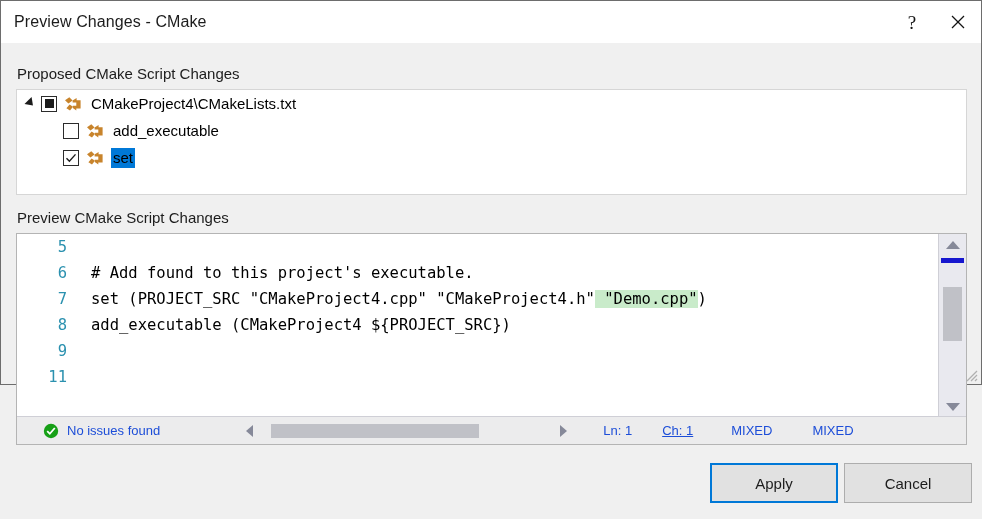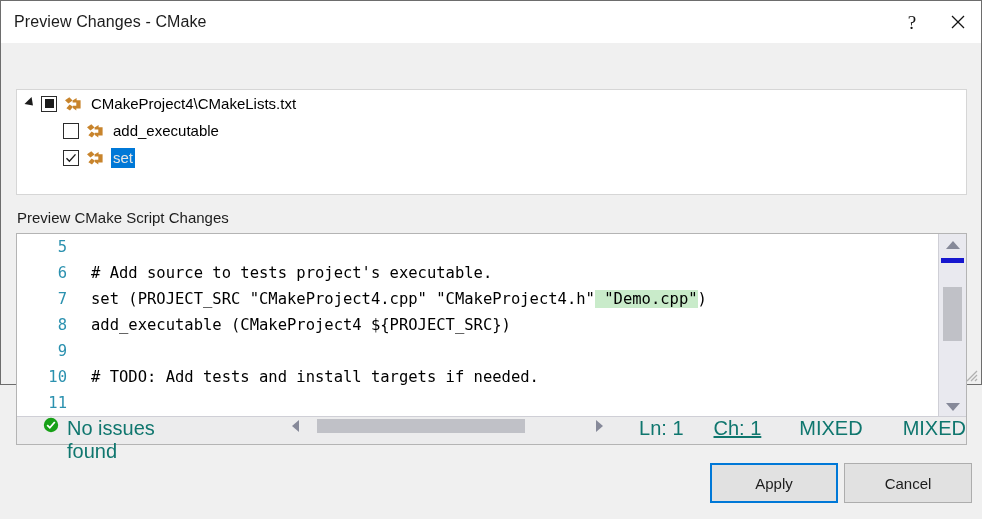--- a/index.html
+++ b/index.html
@@ -127,21 +127,21 @@
   }
   .tree-label {
     margin-left: 6px;
     font-size: 15px;
     color: #000000;
     white-space: nowrap;
     padding: 1px 2px 2px 2px;
   }
   .tree-label.selected {
     background: #0078d7;
-    color: #e5e5e5;
+    color: #000000;
   }
   
   #editor-panel {
     position: absolute;
     left: 15px; top: 232px;
     width: 951px; height: 212px;
     box-sizing: border-box;
     border: 1px solid #b4b4b4;
     background: #ffffff;
   }
@@ -221,23 +221,23 @@
   
   #status-strip {
     position: absolute;
     left: 0; bottom: 0;
     width: 100%;
     height: 28px;
     background: #ececed;
     border-top: 1px solid #cfcfd6;
     box-sizing: border-box;
     display: flex;
-    align-items: flex-start;
-    font-size: 20px;
-    color: #0f766e;
+    align-items: center;
+    font-size: 13px;
+    color: #1d4ed8;
   }
   #issue-icon {
     margin-left: 26px;
     width: 16px; height: 16px;
     flex: none;
   }
   #issue-text { margin-left: 8px; }
   #hscroll {
     margin-left: 81px;
     width: 330px;
@@ -318,20 +318,21 @@
       </button>
       <button class="cap-btn">
         <svg width="16" height="16" viewBox="0 0 16 16">
           <line x1="2" y1="2" x2="14" y2="14" stroke="#141414" stroke-width="1.2"></line>
           <line x1="14" y1="2" x2="2" y2="14" stroke="#141414" stroke-width="1.2"></line>
         </svg>
       </button>
     </div>
   </div>
 
+  <div class="section-label" id="proposed-label">Proposed CMake Script Changes</div>
 
   <div id="tree-panel">
 
     <div class="tree-row">
       <span class="expander">
         <span class="expander-tri"></span>
       </span>
       <span class="cbx">
         <span class="sq"></span>
       </span>
@@ -371,25 +372,24 @@
       <span class="tree-label selected">set</span>
     </div>
   </div>
 
   <div class="section-label" id="preview-label">Preview CMake Script Changes</div>
 
   <div id="editor-panel">
 
     <div id="code-area">
         <div class="code-line"><span class="gutter">5</span><span class="code-text"><span></span></span></div>
-        <div class="code-line"><span class="gutter">6</span><span class="code-text"><span># Add source to tests project's executable.</span></span></div>
+        <div class="code-line"><span class="gutter">6</span><span class="code-text"><span># Add found to this project's executable.</span></span></div>
         <div class="code-line"><span class="gutter">7</span><span class="code-text"><span>set (PROJECT_SRC "CMakeProject4.cpp" "CMakeProject4.h"</span><span class="hl-green"> "Demo.cpp"</span><span>)</span></span></div>
         <div class="code-line"><span class="gutter">8</span><span class="code-text"><span>add_executable (CMakeProject4 ${PROJECT_SRC})</span></span></div>
         <div class="code-line"><span class="gutter">9</span><span class="code-text"><span></span></span></div>
-        <div class="code-line"><span class="gutter">10</span><span class="code-text"><span># TODO: Add tests and install targets if needed.</span></span></div>
         <div class="code-line"><span class="gutter">11</span><span class="code-text"><span></span></span></div>
       </div>
 
     <div id="vscroll">
       <div class="v-arrow" id="v-up">
         <span class="tri-up"></span>
       </div>
       <div id="change-marker"></div>
       <div id="v-thumb"></div>
       <div class="v-arrow" id="v-down">

